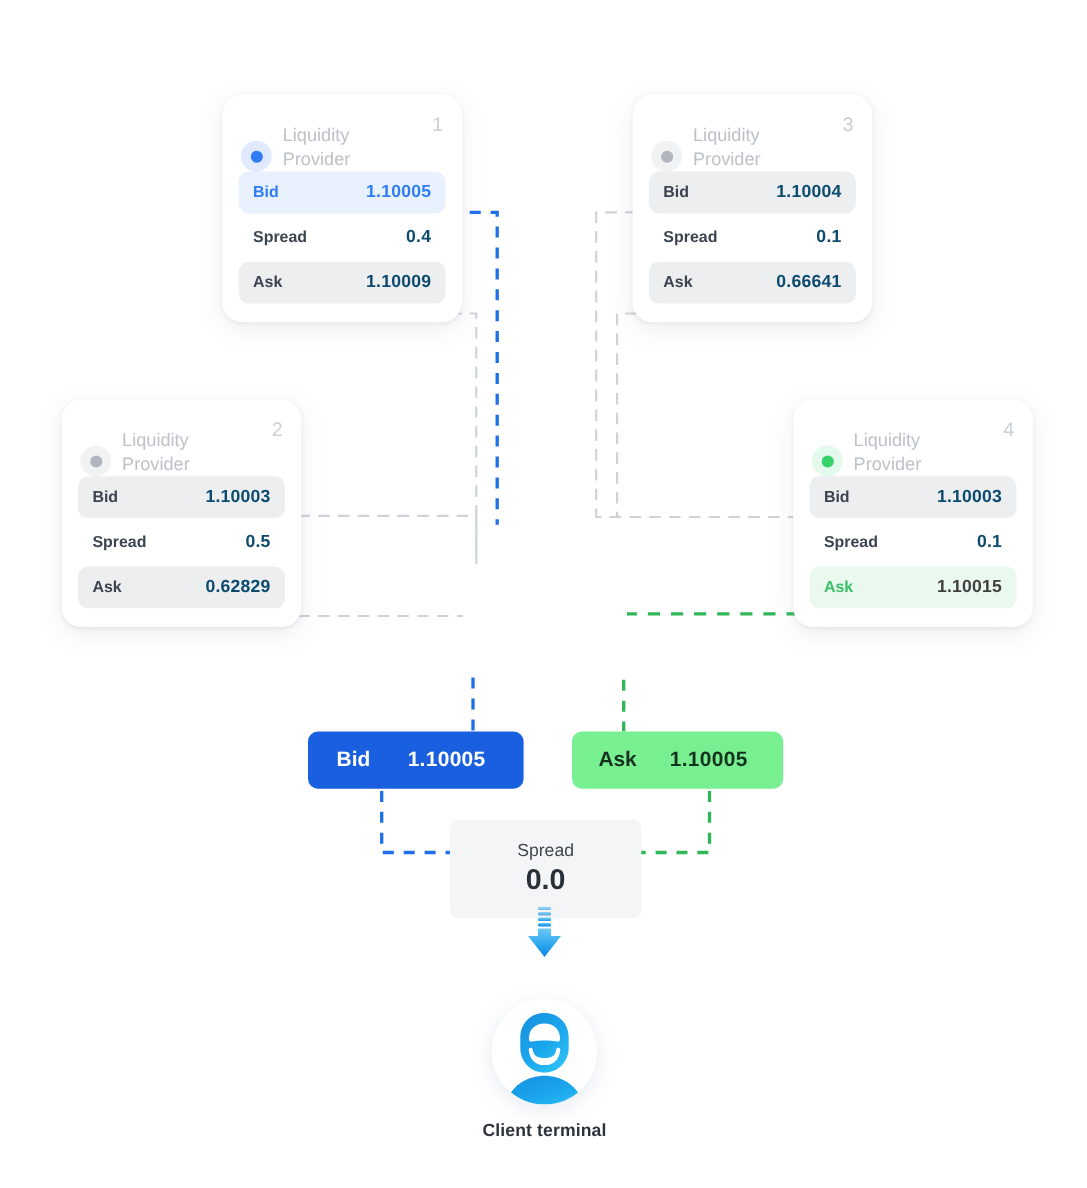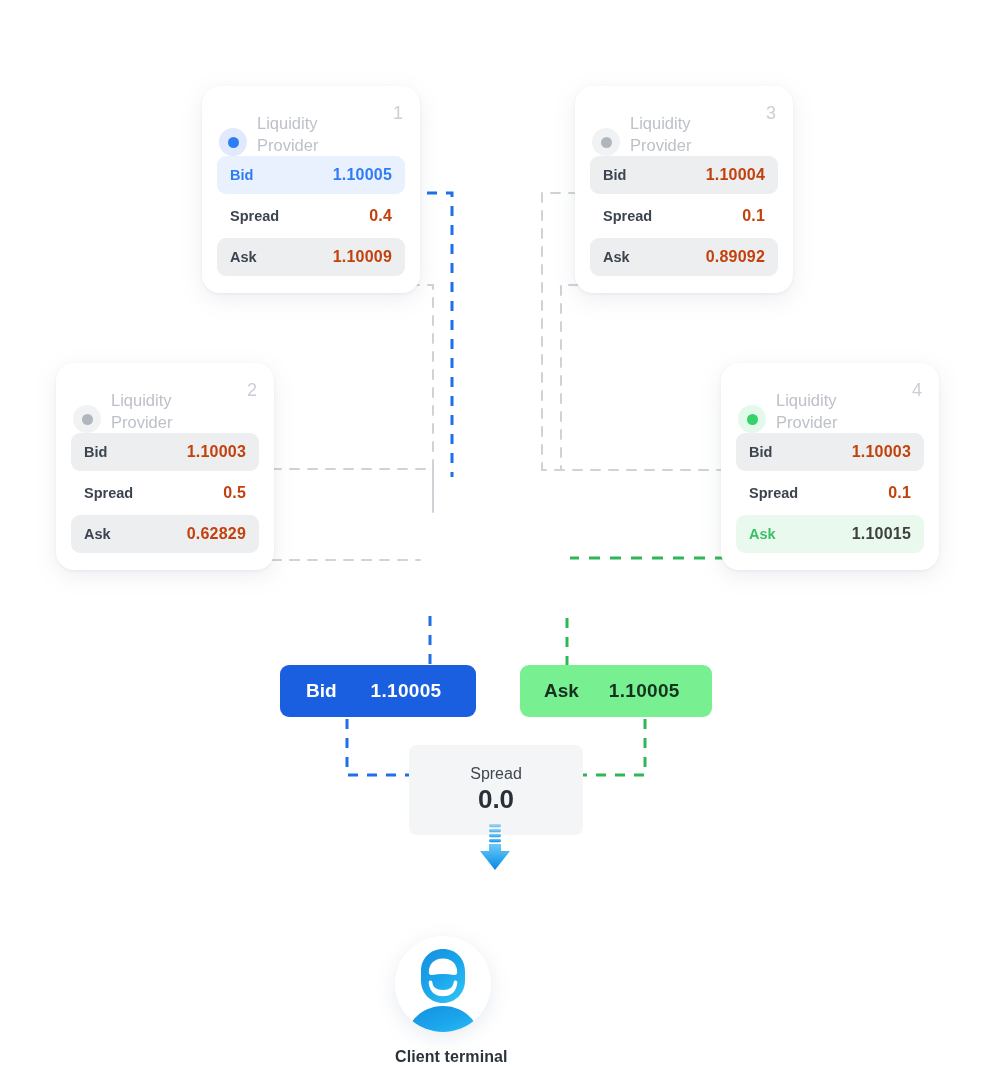--- a/index.html
+++ b/index.html
@@ -92,21 +92,21 @@
     margin-bottom: 3px;
   }
   .lp-row:last-child { margin-bottom: 0; }
   .lp-row .k {
     font-size: 14.5px;
     color: #3c4450;
     font-weight: 600;
   }
   .lp-row .v {
     font-size: 16px;
-    color: #c2410c;
+    color: #0c4a6e;
     font-weight: 700;
     letter-spacing: 0.2px;
   }
   .row-plain { background: transparent; }
   .row-grey  { background: #eceef0; }
   .row-blue  { background: #eaf1fe; }
   .row-blue .k { color: #2f7df4; }
   .row-blue .v { color: #2f7df4; }
   .row-green { background: #e9f9ee; }
   .row-green .k { color: #3bbf69; }
@@ -181,24 +181,25 @@
     left: 478px;
     top: 824px;
     width: 34px;
     height: 48px;
   }
 
   
   #client-terminal {
     position: absolute;
     left: 395px;
-    top: 936px;
+    top: 908px;
     width: 200px;
     display: flex;
     flex-direction: column;
+    align-items: center;
   }
   #avatar {
     width: 96px;
     height: 96px;
     border-radius: 50%;
     background: #ffffff;
     box-shadow: 0 5px 20px rgba(120,140,170,0.18);
     display: flex;
     align-items: center;
     justify-content: center;
@@ -296,21 +297,21 @@
     <div class="lp-row row-grey">
       <span class="k">Bid</span>
       <span class="v">1.10004</span>
     </div>
     <div class="lp-row row-plain">
       <span class="k">Spread</span>
       <span class="v">0.1</span>
     </div>
     <div class="lp-row row-grey">
       <span class="k">Ask</span>
-      <span class="v">0.89092</span>
+      <span class="v">0.66641</span>
     </div>
   </div>
 
   <div class="lp-card" id="lp-card-2" style="left:56px; top:363px;">
     <div class="lp-head">
       <div class="lp-dot-wrap dot-grey">
         <span class="lp-dot"></span>
       </div>
       <div class="lp-title">Liquidity Provider</div>
       <div class="lp-num">2</div>

